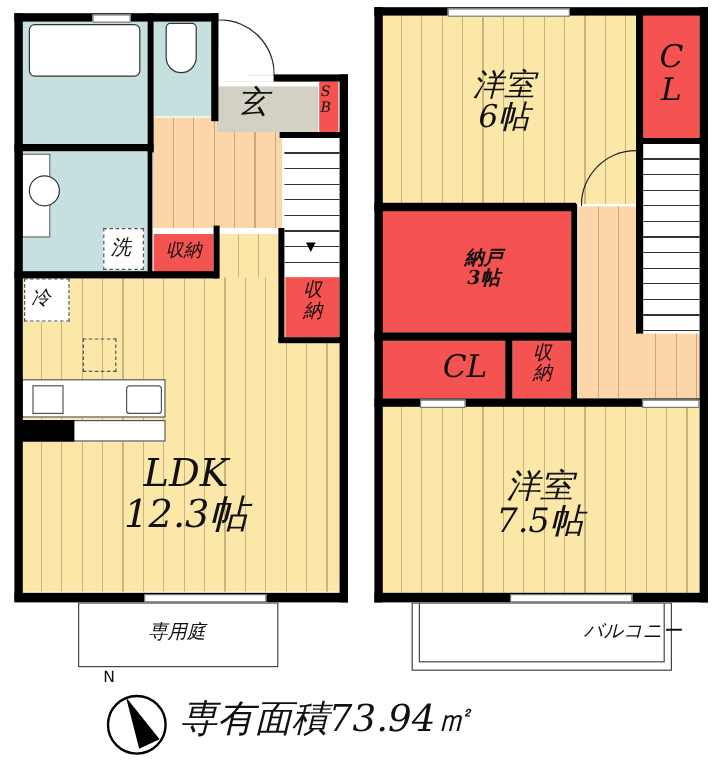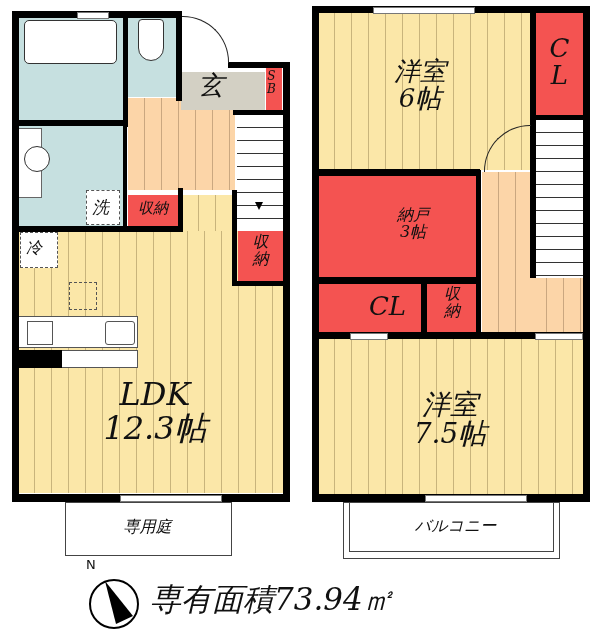--- a/index.html
+++ b/index.html
@@ -92,21 +92,21 @@
   <div class="lbl" style="left:365px;top:58px;width:110px;font-size:26px;">洋室
 6帖</div>
 
   <div class="abs storage" style="left:536px;top:12px;width:47px;height:104px;"></div>
   <div class="lbl" style="left:536px;top:35px;width:47px;font-size:26px;">C
 L</div>
 
   <div class="abs stairs" style="left:536px;top:120px;width:47px;height:158px;"></div>
 
   <div class="abs storage" style="left:318px;top:175px;width:158px;height:102px;"></div>
-  <div class="lbl" style="left:334px;top:207px;width:158px;font-size:16px;">納戸
+  <div class="lbl" style="left:324px;top:207px;width:158px;font-size:16px;font-weight:bold;">納戸
 3帖</div>
 
   <div class="abs floor-peach" style="left:482px;top:172px;width:50px;height:160px;"></div>
   <div class="abs floor-peach" style="left:530px;top:278px;width:53px;height:54px;"></div>
 
   <div class="abs storage" style="left:318px;top:284px;width:103px;height:48px;"></div>
   <div class="lbl" style="left:336px;top:293px;width:103px;font-size:26px;">CL</div>
 
   <div class="abs storage" style="left:427px;top:284px;width:50px;height:48px;"></div>
   <div class="lbl" style="left:427px;top:286px;width:50px;font-size:16px;">収
@@ -128,21 +128,21 @@
   <div class="wall" style="left:421px;top:280px;width:6px;height:54px;"></div>
   <div class="wall" style="left:312px;top:332px;width:278px;height:7px;"></div>
   <div class="win" style="left:350px;top:333px;width:36px;height:5px;"></div>
   <div class="win" style="left:535px;top:333px;width:46px;height:5px;"></div>
   <div class="wall" style="left:312px;top:494px;width:278px;height:8px;"></div>
   <div class="win" style="left:425px;top:495px;width:100px;height:5px;"></div>
   <div class="door-arc" style="left:484px;top:125px;width:46px;height:46px;border-right:none;border-bottom:none;border-radius:46px 0 0 0;"></div>
 
   <div class="outline-box" style="left:343px;top:502px;width:215px;height:55px;"></div>
   <div class="outline-box" style="left:349px;top:502px;width:203px;height:48px;"></div>
-  <div class="lbl" style="left:343px;top:518px;width:225px;font-size:16px;">バルコニー</div>
+  <div class="lbl" style="left:343px;top:518px;width:225px;font-size:16px;text-align:right;">バルコニー</div>
 </div>
 
 <div class="lbl" style="left:86px;top:558px;font-size:13px;font-style:normal;font-family:'DejaVu Sans',sans-serif;">N</div>
 <div class="abs" style="left:88px;top:578px;width:52px;height:52px;">
   <svg width="52" height="52" viewBox="0 0 52 52">
     <circle cx="26" cy="26" r="24" fill="#fff" stroke="#000" stroke-width="2"></circle>
     <polygon points="17,3 45,38 28,46" fill="#000"></polygon>
   </svg>
 </div>
 <div class="lbl" style="left:150px;top:583px;font-size:31px;">専有面積73.94㎡</div>

